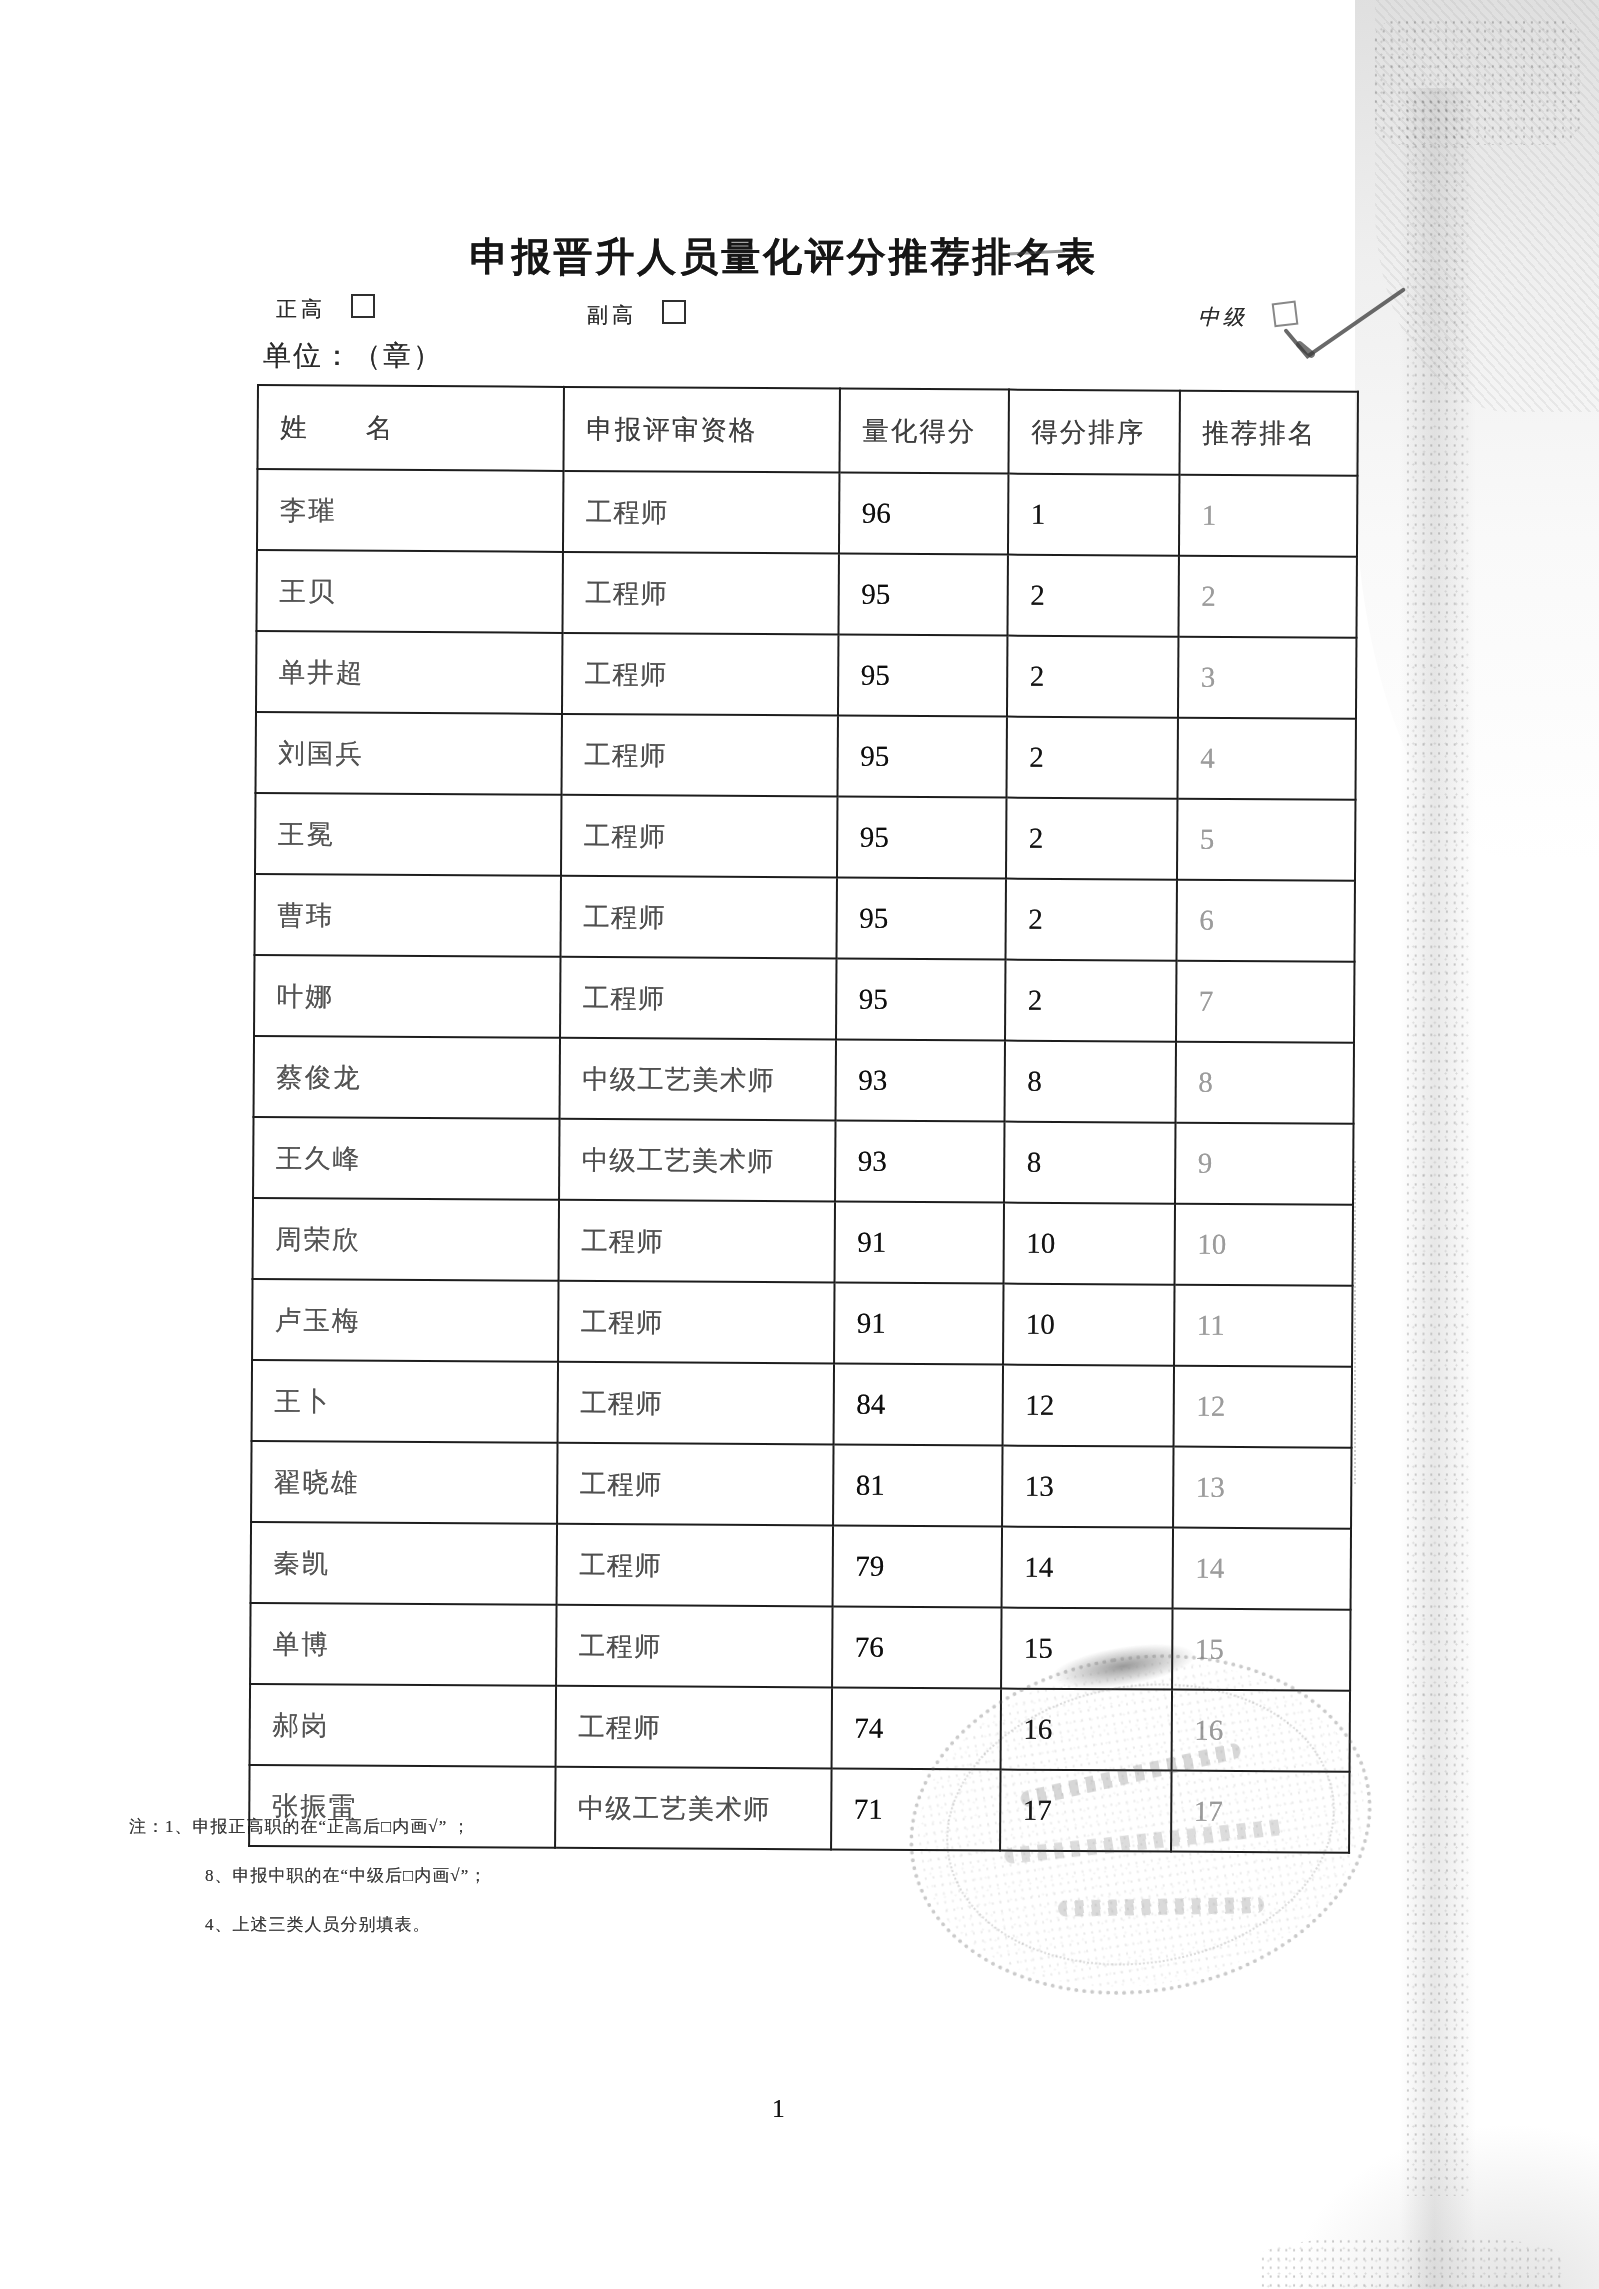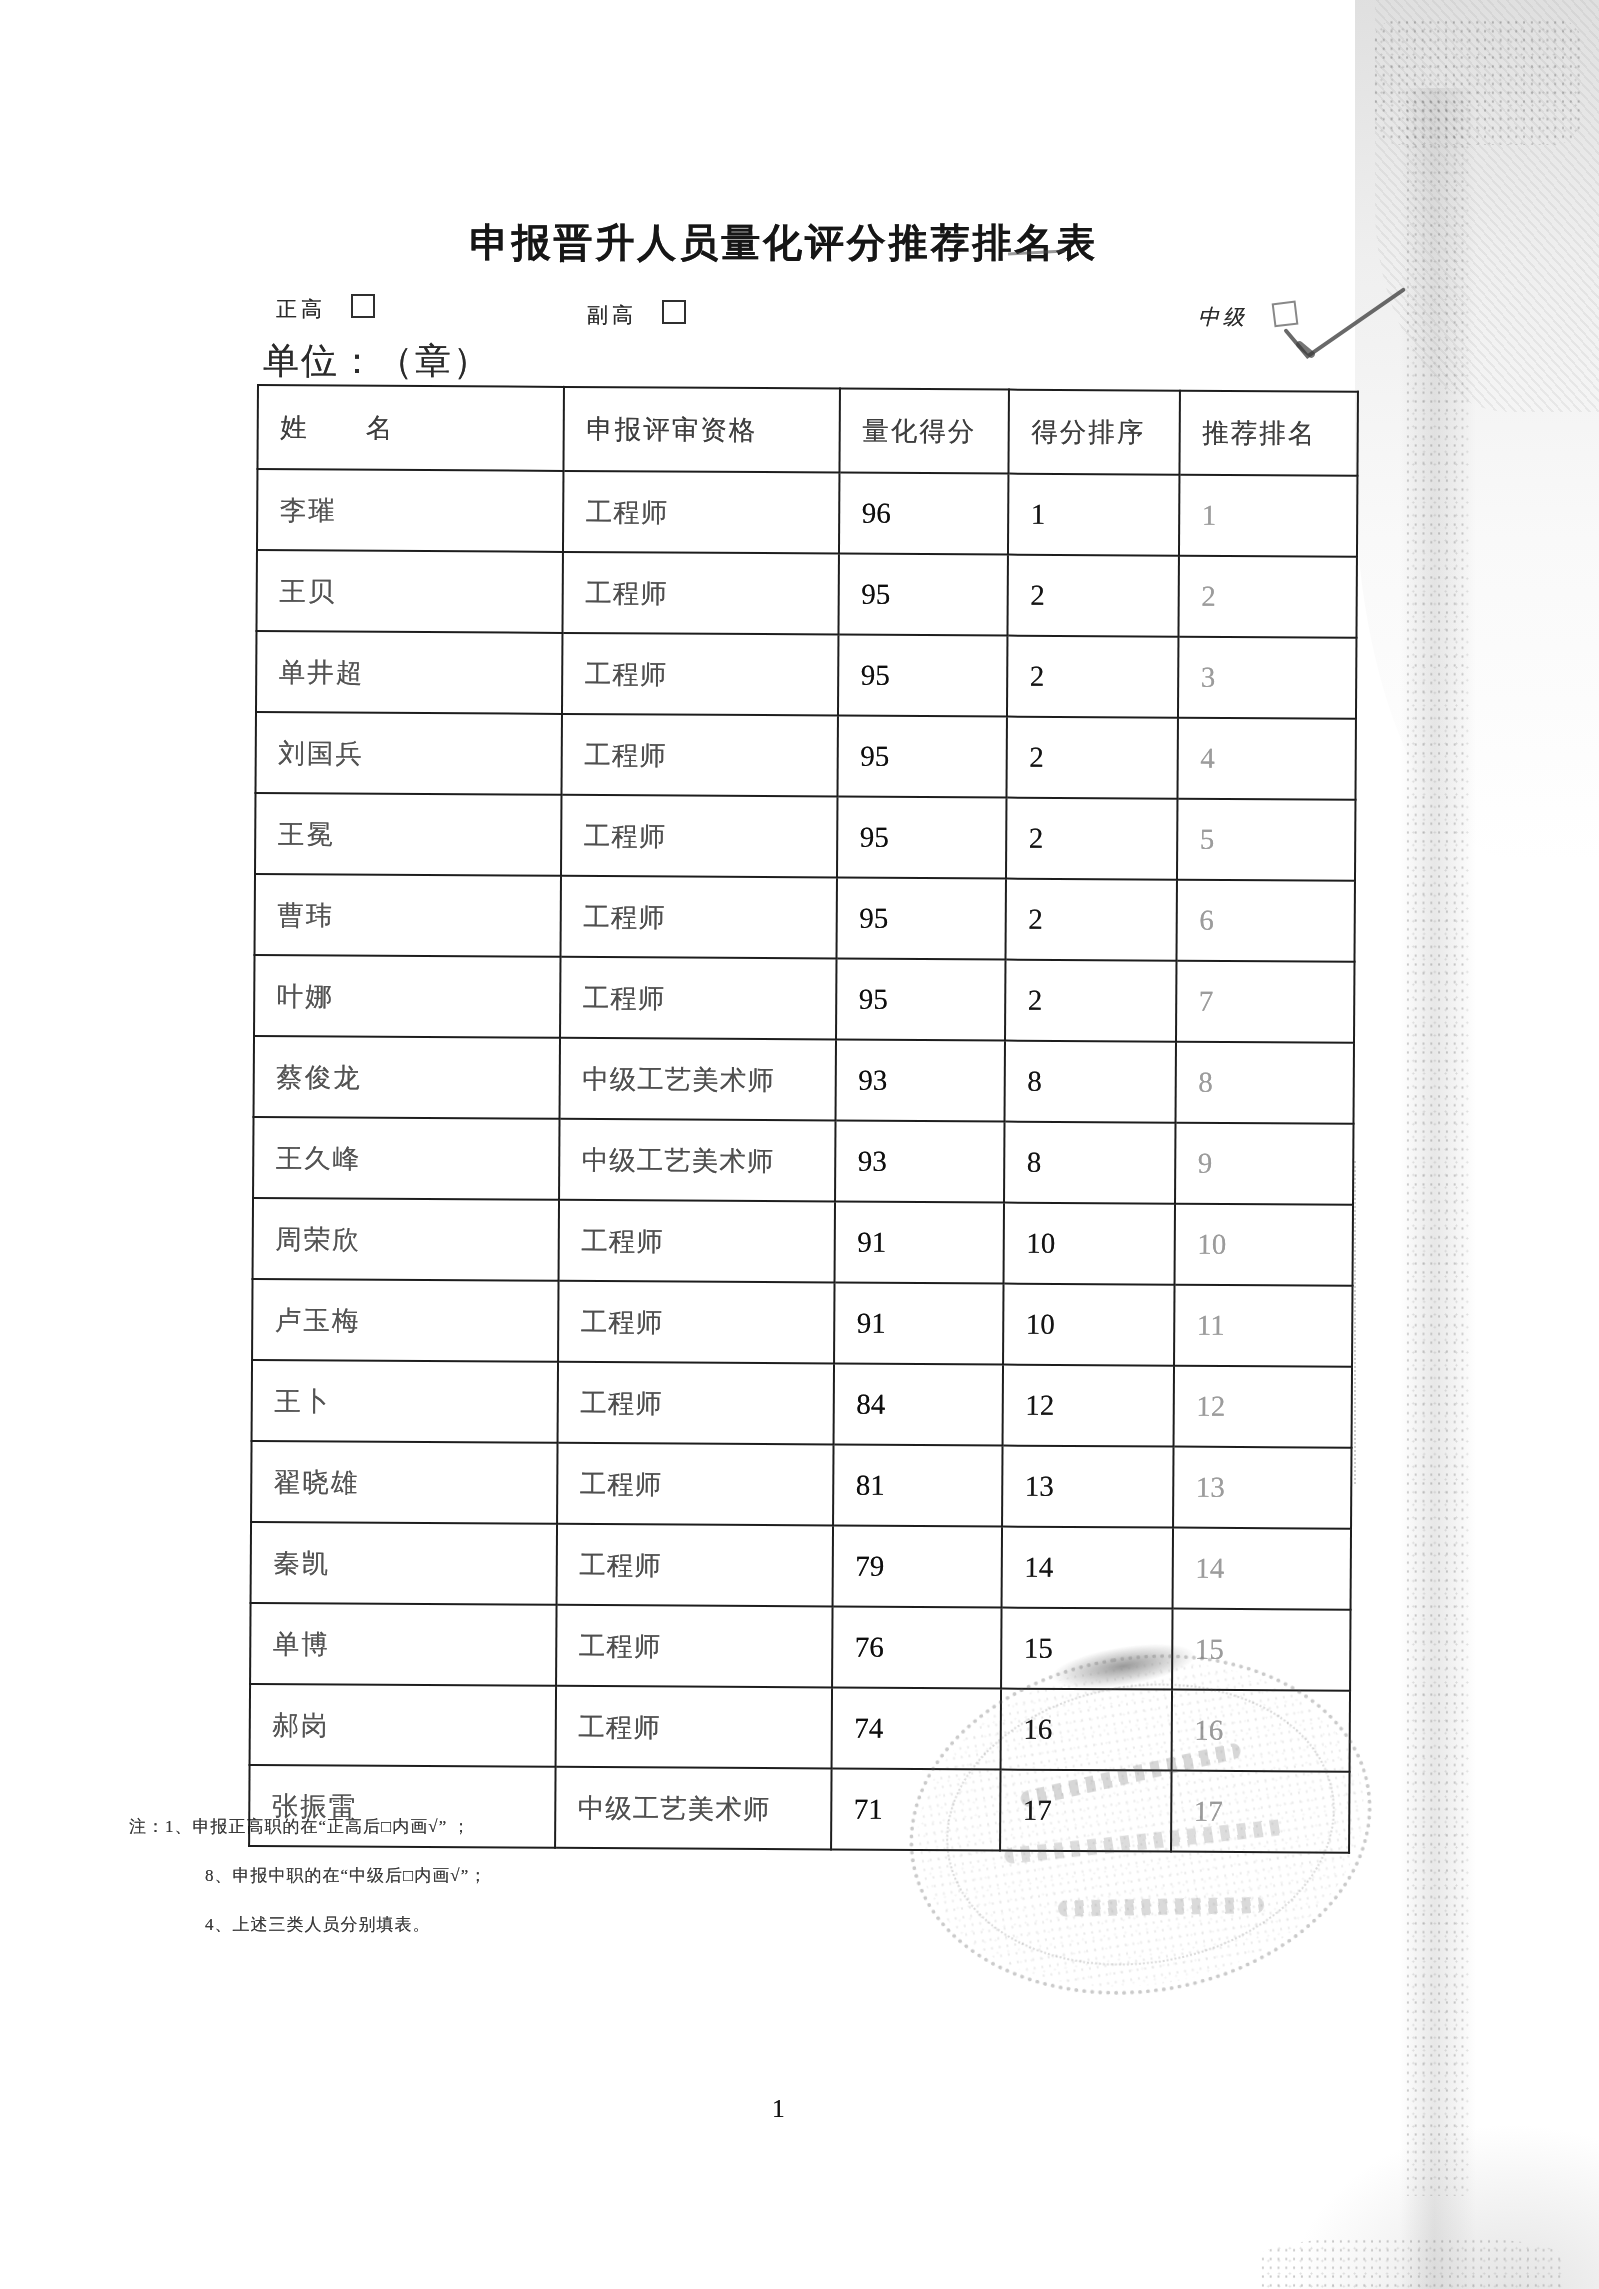--- a/index.html
+++ b/index.html
@@ -43,35 +43,35 @@
     position:absolute;left:1354px;top:1161px;width:0;height:323px;
     border-left:2px dotted rgba(90,90,90,.5);opacity:.6;
   }
   .title-strike{
     position:absolute;left:1008px;top:251px;width:57px;height:2.9px;
     background:rgba(70,70,70,.55);transform:rotate(-3deg);filter:blur(0.4px);
   }
 
   
   .doc-title{
-    position:absolute;left:392px;top:216px;width:784px;
+    position:absolute;left:392px;top:230px;width:784px;
     font-size:39px;font-weight:bold;letter-spacing:2.9px;text-align:center;
     color:#161616;
   }
   .cb-group{position:absolute;font-size:21px;letter-spacing:3.9px;color:#2b2b2b;white-space:nowrap;}
   .cbx{
     display:inline-block;width:19.6px;height:19.6px;margin-left:25.5px;
     border:2px solid #2f2f2f;vertical-align:-2px;background:transparent;
   }
   .cb-zhenggao{left:276px;top:294px;}
   .cb-fugao{left:587px;top:300px;text-align:right;}
   .cb-zhongji{left:1198px;top:302px;font-style:italic;}
   .cb-zhongji .cbx{border-color:#6a6a6a;transform:rotate(-7deg);opacity:.8;}
   .check-svg{position:absolute;left:80px;top:-21.6px;pointer-events:none;}
-  .unit-line{position:absolute;left:263px;top:337px;font-size:36px;letter-spacing:2px;color:#2b2b2b;}
+  .unit-line{position:absolute;left:263px;top:337px;font-size:28px;letter-spacing:2px;color:#2b2b2b;}
 
   
   table.rank{
     position:absolute;left:257px;top:384px;width:1100px;
     border-collapse:collapse;table-layout:fixed;
     transform:rotate(0.35deg);transform-origin:top left;
   }
   table.rank th, table.rank td{
     border:2px solid #1d1d1d;vertical-align:middle;text-align:left;
     overflow:hidden;white-space:nowrap;

